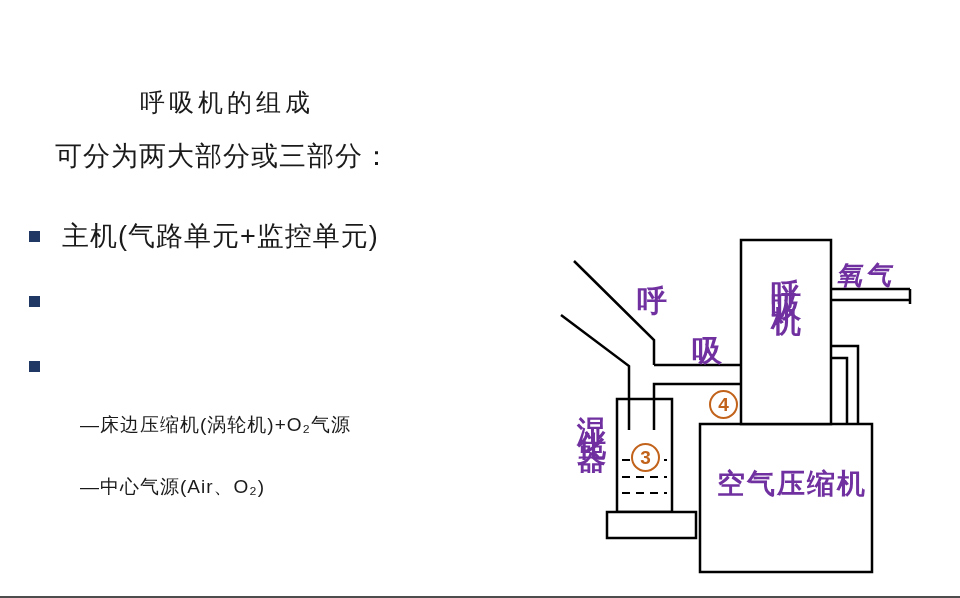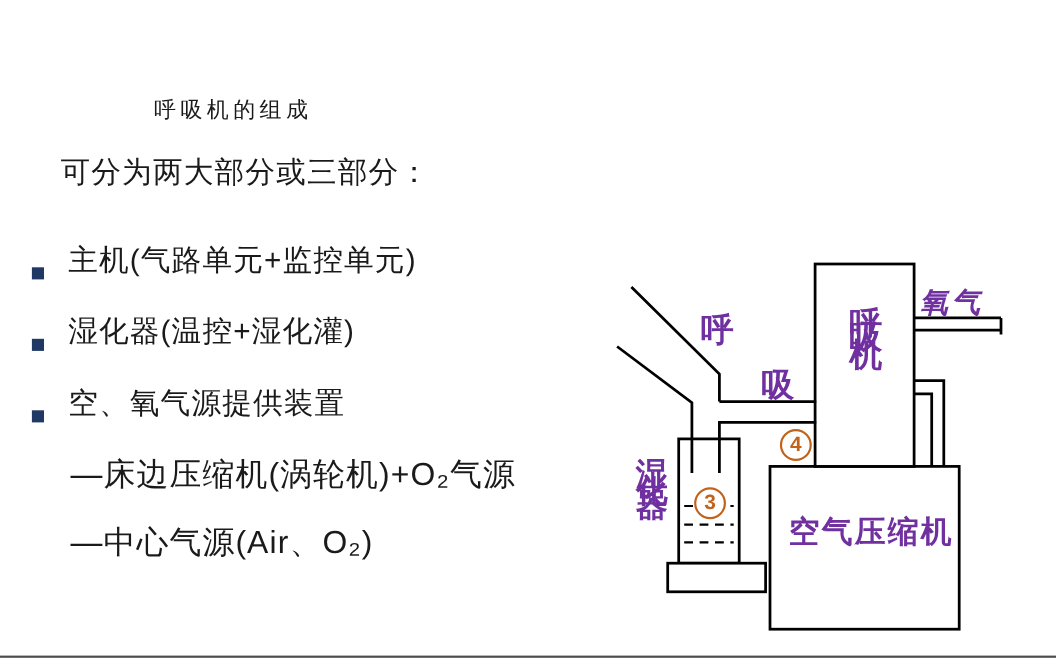--- a/index.html
+++ b/index.html
@@ -8,28 +8,28 @@
     --bullet-navy:#203864;
     --text:#1A1A1A;
   }
   html,body{margin:0;padding:0;}
   body{
     width:960px;height:598px;position:relative;overflow:hidden;
     background:#ffffff;color:var(--text);
     font-family:"Liberation Sans","DejaVu Sans",sans-serif;
   }
   .abs{position:absolute;}
-  .slide-title{left:140px;top:86px;font-size:20px;letter-spacing:4px;}
+  .slide-title{left:140px;top:86px;font-size:25px;letter-spacing:4px;}
   .slide-subtitle{left:55px;top:138px;font-size:27px;letter-spacing:1px;}
-  .bullet-row{display:flex;align-items:flex-end;left:29px;font-size:27px;letter-spacing:1px;}
+  .bullet-row{display:flex;align-items:flex-start;left:29px;font-size:27px;letter-spacing:1px;}
   .bullet-row.r1{top:218px;}
   .bullet-row.r2{top:283px;}
   .bullet-row.r3{top:348px;}
   .bullet-square{width:11px;height:11px;background:var(--bullet-navy);margin-top:13px;margin-right:22px;flex:none;}
-  .sub-row{left:64px;font-size:29px;letter-spacing:1px;}
+  .sub-row{left:80px;font-size:19px;letter-spacing:1px;}
   .sub-row.s1{top:412px;}
   .sub-row.s2{top:474px;}
 
   .dlabel{position:absolute;color:var(--label-purple);font-weight:700;line-height:1;}
   .vtext{writing-mode:vertical-rl;text-orientation:upright;}
   .ventilator-label{left:741px;top:254px;width:90px;display:flex;justify-content:center;font-size:30px;letter-spacing:14px;height:174px;}
   .oxygen-label{left:836px;top:262px;font-size:26px;letter-spacing:3px;font-style:italic;}
   .exhale-label{left:637px;top:286px;font-size:30px;}
   .inhale-label{left:692px;top:336px;font-size:30px;}
   .humidifier-label{left:577px;top:394px;font-size:29px;letter-spacing:14px;}
@@ -51,25 +51,23 @@
 
 <div class="abs slide-title">呼吸机的组成</div>
 <div class="abs slide-subtitle">可分为两大部分或三部分：</div>
 
 <div class="abs bullet-row r1">
   <span class="bullet-square"></span>
   <span>主机(气路单元+监控单元)</span>
 </div>
 <div class="abs bullet-row r2">
   <span class="bullet-square"></span>
-  <span>湿化器(温控+湿化灌)</span>
 </div>
 <div class="abs bullet-row r3">
   <span class="bullet-square"></span>
-  <span>空、氧气源提供装置</span>
 </div>
 
 <div class="abs sub-row s1">—床边压缩机(涡轮机)+O₂气源</div>
 <div class="abs sub-row s2">—中心气源(Air、O₂)</div>
 
 <svg class="diagram" width="960" height="598" viewBox="0 0 960 598">
   <g fill="none" stroke="#000000" stroke-width="2.5">
 
     <rect x="700" y="424" width="172" height="148" fill="#ffffff"></rect>
 

